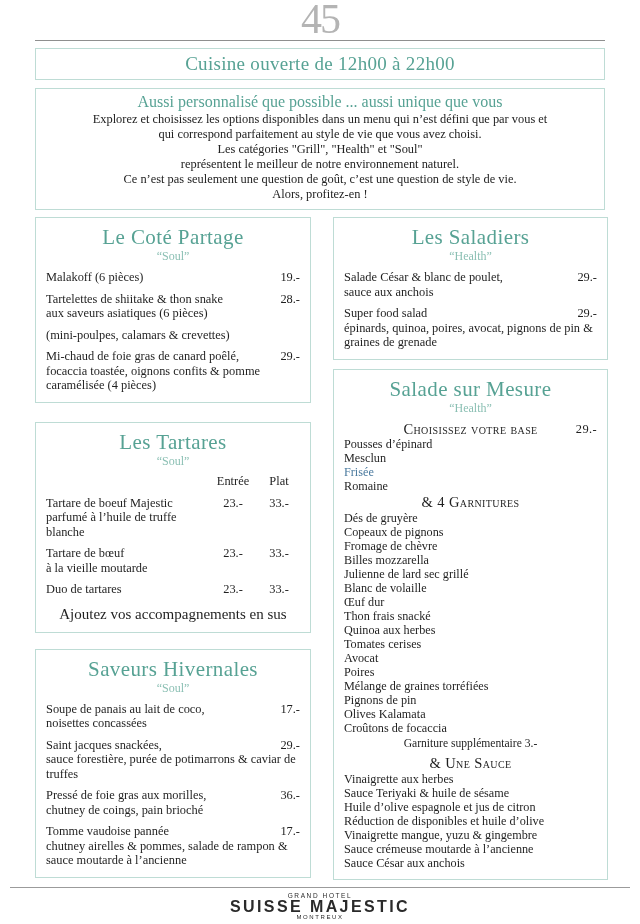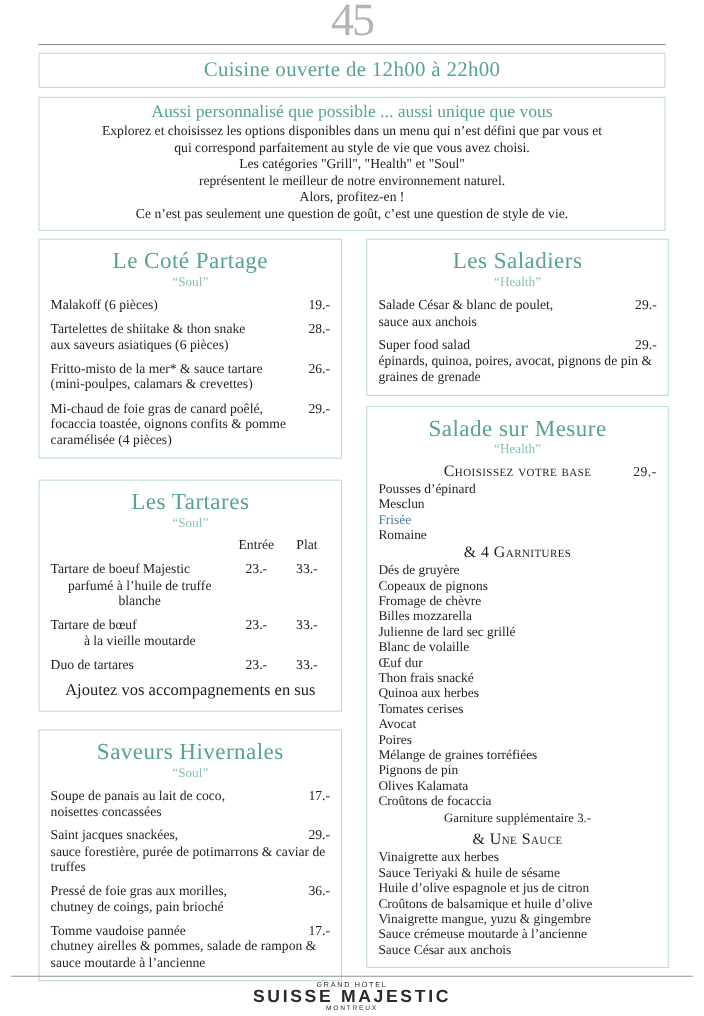--- a/index.html
+++ b/index.html
@@ -49,21 +49,21 @@
   .mi-desc { font-size:12.4px; line-height:14.5px; }
   .mi-desc:empty { display:none; }
 
   
   .tt-head { display:flex; font-size:12.4px; margin-top:4px; }
   .tt-spacer { flex:1; }
   .ttc1 { width:50px; text-align:center; }
   .ttc2 { width:42px; text-align:center; }
   .tt-item { display:flex; align-items:flex-start; margin-top:7px; font-size:12.4px; line-height:14.5px; }
   .tt-nm { flex:1; }
-  .tt-ds { display:block;text-align:center; }
+  .tt-ds { display:block; }
   .tt-ds:empty { display:none; }
   .tt-foot { text-align:center; font-size:15px; margin-top:9px; }
 
   
   .sm-base-head { position:relative; text-align:center; font-variant:small-caps; font-size:14.5px; line-height:16px; letter-spacing:0.4px; margin-top:3px; }
   .sm-base-price { position:absolute; right:0; top:0; font-variant:normal; font-size:12.4px; }
   .sm-opt { font-size:12.2px; line-height:14px; }
   .frisee { color:#49799e; }
   .sm-head { text-align:center; font-variant:small-caps; font-size:14.5px; line-height:16px; letter-spacing:0.4px; margin:1px 0 1px; }
   .sm-supp { text-align:center; font-size:11.6px; line-height:13px; margin:2px 0 3px; }
@@ -87,22 +87,22 @@
   <div class="banner">
     <span>Cuisine ouverte de 12h00 à 22h00</span>
   </div>
 
   <div class="intro">
     <div class="intro-title">Aussi personnalisé que possible ... aussi unique que vous</div>
     <div class="intro-line">Explorez et choisissez les options disponibles dans un menu qui n’est défini que par vous et</div>
     <div class="intro-line">qui correspond parfaitement au style de vie que vous avez choisi.</div>
     <div class="intro-line">Les catégories "Grill", "Health" et "Soul"</div>
     <div class="intro-line">représentent le meilleur de notre environnement naturel.</div>
+    <div class="intro-line">Ce n’est pas seulement une question de goût, c’est une question de style de vie.</div>
     <div class="intro-line">Alors, profitez-en !</div>
-    <div class="intro-line">Ce n’est pas seulement une question de goût, c’est une question de style de vie.</div>
   </div>
 
   <div class="col col-left">
 
     <section class="box mb1">
       <h2 class="sec-title">Le Coté Partage</h2>
       <div class="sec-sub">“Soul”</div>
 
       <div class="mi">
         <div class="mi-row">
@@ -112,24 +112,20 @@
 
       </div>
       <div class="mi">
         <div class="mi-row">
             <span class="mi-name">Tartelettes de shiitake &amp; thon snake</span>
             <span class="mi-price">28.-</span>
           </div>
         <div class="mi-desc">aux saveurs asiatiques (6 pièces)</div>
       </div>
       <div class="mi">
-        <div class="mi-row">
-            <span class="mi-name">Fritto-misto de la mer* &amp; sauce tartare</span>
-            <span class="mi-price">26.-</span>
-          </div>
         <div class="mi-desc">(mini-poulpes, calamars &amp; crevettes)</div>
       </div>
       <div class="mi">
         <div class="mi-row">
             <span class="mi-name">Mi-chaud de foie gras de canard poêlé,</span>
             <span class="mi-price">29.-</span>
           </div>
         <div class="mi-desc">focaccia toastée, oignons confits &amp; pomme caramélisée (4 pièces)</div>
       </div>
     </section>
@@ -249,21 +245,21 @@
       <div class="sm-opt">Mélange de graines torréfiées</div>
       <div class="sm-opt">Pignons de pin</div>
       <div class="sm-opt">Olives Kalamata</div>
       <div class="sm-opt">Croûtons de focaccia</div>
       <div class="sm-supp">Garniture supplémentaire 3.-</div>
 
       <div class="sm-head sm-sauce-head">&amp; Une Sauce</div>
       <div class="sm-opt">Vinaigrette aux herbes</div>
       <div class="sm-opt">Sauce Teriyaki &amp; huile de sésame</div>
       <div class="sm-opt">Huile d’olive espagnole et jus de citron</div>
-      <div class="sm-opt">Croûtons de balsamique et huile d’olive</div>
+      <div class="sm-opt">Réduction de disponibles et huile d’olive</div>
       <div class="sm-opt">Vinaigrette mangue, yuzu &amp; gingembre</div>
       <div class="sm-opt">Sauce crémeuse moutarde à l’ancienne</div>
       <div class="sm-opt">Sauce César aux anchois</div>
     </section>
   </div>
 
   <div class="footrule"></div>
   <div class="footer">
     <div class="f1">GRAND HOTEL</div>
     <div class="f2">SUISSE MAJESTIC</div>

